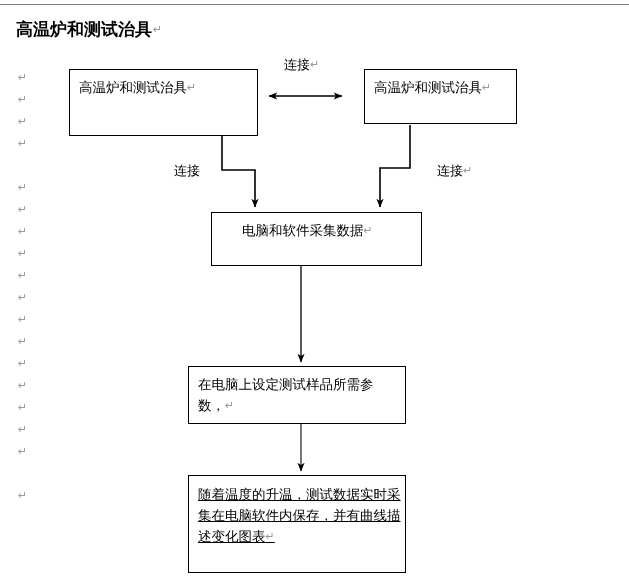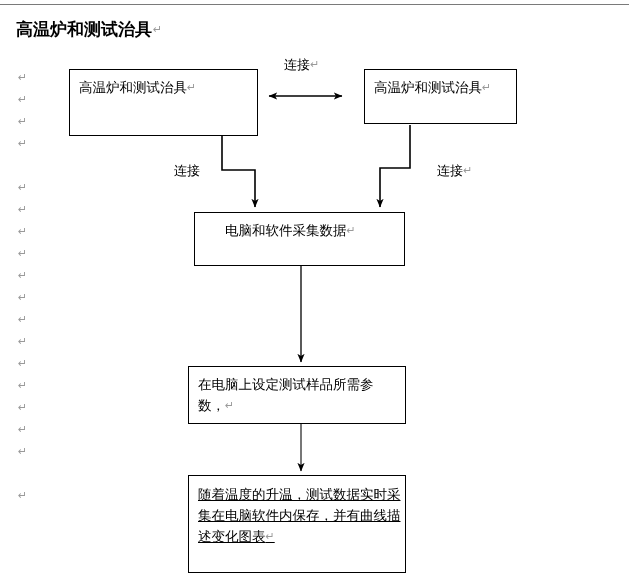--- a/index.html
+++ b/index.html
@@ -78,21 +78,21 @@
     color: #9a9a9a;
     vertical-align: 1px;
   }
 
   #box-furnace   { left: 69px;  top: 69px;  width: 189px; height: 67px; }
   #box-furnace .fc-text   { padding: 7px 0 0 9px; }
 
   #box-mainunit  { left: 364px; top: 69px;  width: 153px; height: 55px; }
   #box-mainunit .fc-text  { padding: 7px 0 0 9px; }
 
-  #box-acquire   { left: 194px; top: 212px; width: 211px; height: 54px; }
+  #box-acquire   { left: 211px; top: 212px; width: 211px; height: 54px; }
   #box-acquire .fc-text   { padding: 7px 0 0 30px; }
 
   #box-setparams { left: 188px; top: 366px; width: 218px; height: 58px; }
   #box-setparams .fc-text { padding: 7px 0 0 9px; }
 
   #box-record    { left: 188px; top: 475px; width: 218px; height: 98px; text-decoration: underline; }
   #box-record .fc-text    { padding: 8px 0 0 9px; }
 
   
   .conn-label {

